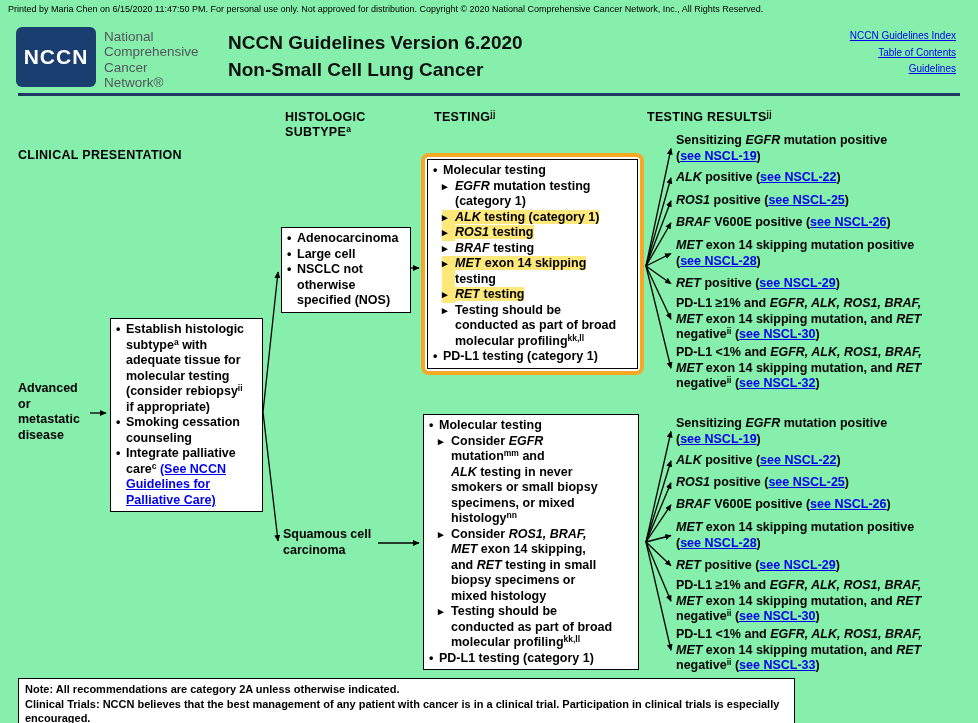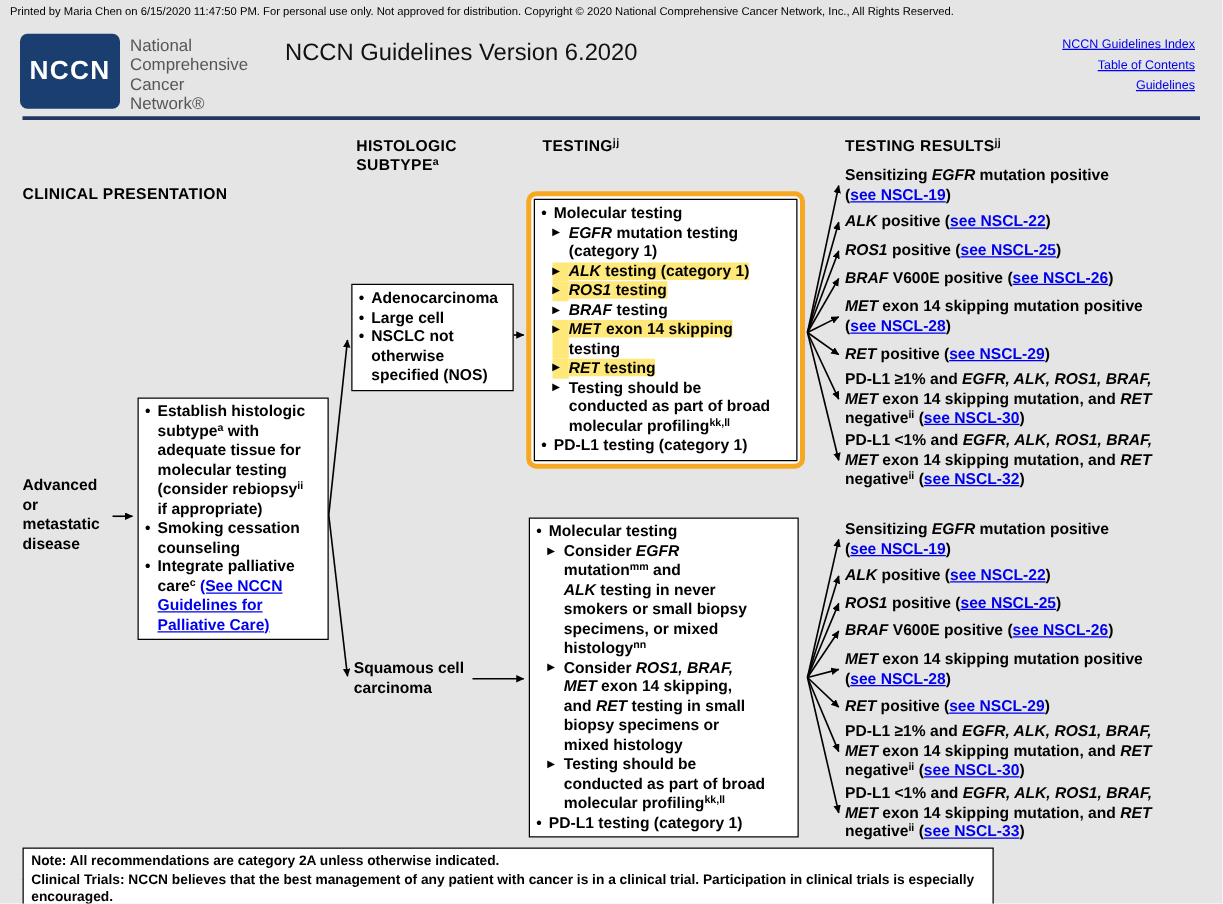--- a/index.html
+++ b/index.html
@@ -1,34 +1,34 @@
 <!DOCTYPE html>
 <html style="--nccn: #1b3e70; --link: #0000ee; --hl: #ffe87a; --orange: #f7a823; --navy: #203864; --orggray: #54565a;"><head>
 <meta charset="utf-8">
 <style>
   * { margin:0; padding:0; box-sizing:border-box; }
   html,body { background:#fff; }
   body { font-family:"Liberation Sans", sans-serif; color:#000; }
-  #page { position:relative; width:978px; height:723px; background:#e5e5e5; overflow:hidden; }
+  #page { position:relative; width:978px; height:723px; background:#86efac; overflow:hidden; }
   .abs { position:absolute; }
 
   #print-line { left:8px; top:4px; font-size:9px; white-space:nowrap; }
 
   #logo { left:16px; top:27px; width:80px; height:60px; background:var(--nccn,#1b3e70);
           border-radius:6px; display:flex; align-items:center; justify-content:center; }
   #logo span { color:#fff; font-weight:bold; font-size:21px; letter-spacing:1px; }
   #org { left:104px; top:29px; font-size:13.5px; line-height:15.3px; color:var(--orggray,#54565a); }
-  #title { left:228px; top:29px; font-size:19px; line-height:27px; font-weight:normal; color:#111; }
+  #title { left:228px; top:29px; font-size:19px; line-height:27px; font-weight:bold; color:#111; }
   #nav { right:22px; top:28px; text-align:right; font-size:10px; line-height:16.5px; }
   #nav a { display:block; }
   .lnk { color:var(--link,#0000ee); text-decoration:underline; cursor:pointer; }
   #rule { left:18px; top:93px; width:942px; height:3px; background:var(--navy,#203864); }
 
   .col-h { top:110px; font-size:12.5px; font-weight:bold; letter-spacing:.3px; line-height:15px; }
-  #col1 { left:18px;margin-top:38px; } #col2 { left:285px; width:112px; } #col3 { left:434px; } #col4 { left:676px; }
+  #col1 { left:18px;margin-top:38px; } #col2 { left:285px; width:112px; } #col3 { left:434px; } #col4 { left:647px; }
 
   .fc { font-size:12.5px; font-weight:bold; line-height:15.5px; }
   .it { font-style:italic; }
   .hl { background:var(--hl,#ffe87a); }
   sup { font-size:8.5px; line-height:0; position:relative; top:-4px; vertical-align:baseline; }
   .box { border:1.5px solid #000; padding:3px 5px; background:#fff; }
 
   .li { display:flex; }
   .li .mk { flex:0 0 10px; }
   .li.l2 { margin-left:9px; }
@@ -65,20 +65,21 @@
     <div>Comprehensive</div>
     <div>Cancer</div>
     <div>Network®</div>
   </div>
   <div class="abs" id="logo">
     <span>NCCN</span>
   </div>
 
   <div class="abs" id="title">
     <div>NCCN Guidelines Version 6.2020</div>
+    <div>Non-Small Cell Lung Cancer</div>
   </div>
 
   <div class="abs" id="nav">
     <a class="lnk">NCCN Guidelines Index</a>
     <a class="lnk">Table of Contents</a>
     <a class="lnk">Guidelines</a>
   </div>
 
   <div class="abs" id="rule"></div>
 

